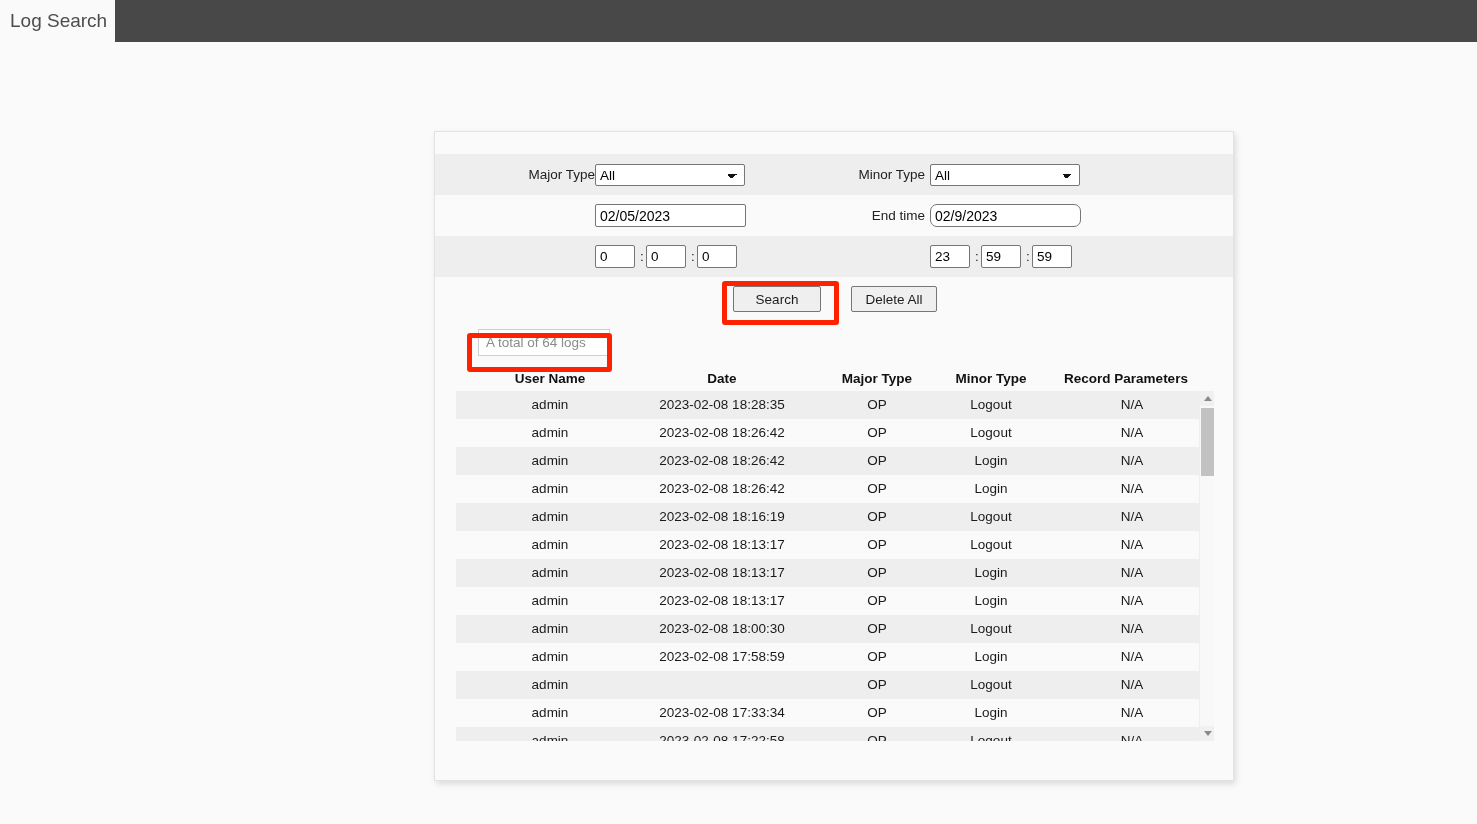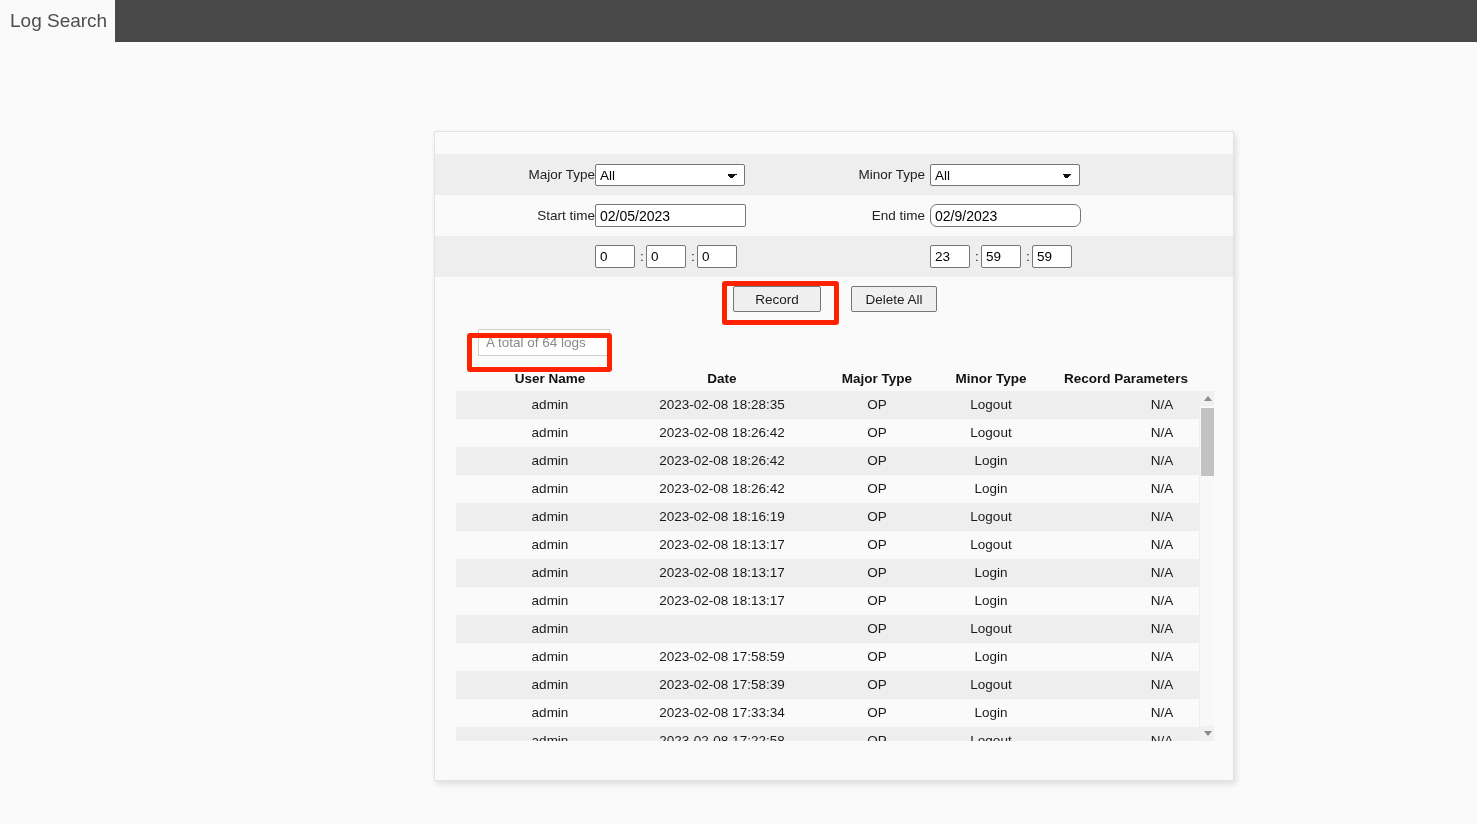--- a/index.html
+++ b/index.html
@@ -207,21 +207,21 @@
     top: 0; line-height: 28px;
     font-size: 13.5px;
     color: #1a1a1a;
     text-align: center;
     white-space: nowrap;
   }
   .c-user { left: 24px;  width: 140px; }
   .c-date { left: 176px; width: 180px; }
   .c-maj  { left: 366px; width: 110px; }
   .c-min  { left: 480px; width: 110px; }
-  .c-rec  { left: 636px; width: 140px; }
+  .c-rec  { left: 606px; width: 140px; }
 
   .th.c-user { left: 45px;  width: 140px; }
   .th.c-date { left: 197px; width: 180px; }
   .th.c-maj  { left: 387px; width: 110px; }
   .th.c-min  { left: 501px; width: 110px; }
   .th.c-rec  { left: 621px; width: 140px; }
 
   
   #scrollbar {
     position: absolute;
@@ -273,42 +273,41 @@
     <select class="ctl" id="sel-major">
       <option>All</option>
     </select>
     <div class="lbl" id="lbl-minor">Minor Type</div>
     <select class="ctl" id="sel-minor">
       <option>All</option>
     </select>
   </div>
 
   <div class="form-row plain">
-    <div class="lbl" id="lbl-start">Start time</div>
     <input class="ctl datefld" id="in-start" type="text" value="02/05/2023" style="">
     <div class="lbl" id="lbl-end">End time</div>
     <input class="ctl datefld" id="in-end" type="text" value="02/9/2023" style="">
   </div>
 
   <div class="form-row shaded">
     <input class="ctl timefld" id="t1" type="text" value="0" style="">
     <span class="colon" id="c1">:</span>
     <input class="ctl timefld" id="t2" type="text" value="0" style="">
     <span class="colon" id="c2">:</span>
     <input class="ctl timefld" id="t3" type="text" value="0" style="">
 
     <input class="ctl timefld" id="t4" type="text" value="23" style="">
     <span class="colon" id="c3">:</span>
     <input class="ctl timefld" id="t5" type="text" value="59" style="">
     <span class="colon" id="c4">:</span>
     <input class="ctl timefld" id="t6" type="text" value="59" style="">
   </div>
 
   <div id="btn-area">
-    <button class="btn" id="btn-search">Record</button>
+    <button class="btn" id="btn-search">Search</button>
     <button class="btn" id="btn-delete">Delete All</button>
   </div>
 
   <div id="total-wrap">
     <div id="total-box">A total of 64 logs</div>
   </div>
 
   <div id="table-head">
     <div class="th c-user">User Name</div>
     <div class="th c-date">Date</div>
@@ -370,34 +369,34 @@
         </div>
         <div class="trow odd">
           <div class="td c-user">admin</div>
           <div class="td c-date">2023-02-08 18:13:17</div>
           <div class="td c-maj">OP</div>
           <div class="td c-min">Login</div>
           <div class="td c-rec">N/A</div>
         </div>
         <div class="trow even">
           <div class="td c-user">admin</div>
+          <div class="td c-date">2023-02-08 18:00:30</div>
           <div class="td c-maj">OP</div>
           <div class="td c-min">Logout</div>
           <div class="td c-rec">N/A</div>
         </div>
         <div class="trow odd">
           <div class="td c-user">admin</div>
           <div class="td c-date">2023-02-08 17:58:59</div>
           <div class="td c-maj">OP</div>
           <div class="td c-min">Login</div>
           <div class="td c-rec">N/A</div>
         </div>
         <div class="trow even">
           <div class="td c-user">admin</div>
-          <div class="td c-date">2023-02-08 17:58:39</div>
           <div class="td c-maj">OP</div>
           <div class="td c-min">Logout</div>
           <div class="td c-rec">N/A</div>
         </div>
         <div class="trow odd">
           <div class="td c-user">admin</div>
           <div class="td c-date">2023-02-08 17:33:34</div>
           <div class="td c-maj">OP</div>
           <div class="td c-min">Login</div>
           <div class="td c-rec">N/A</div>

